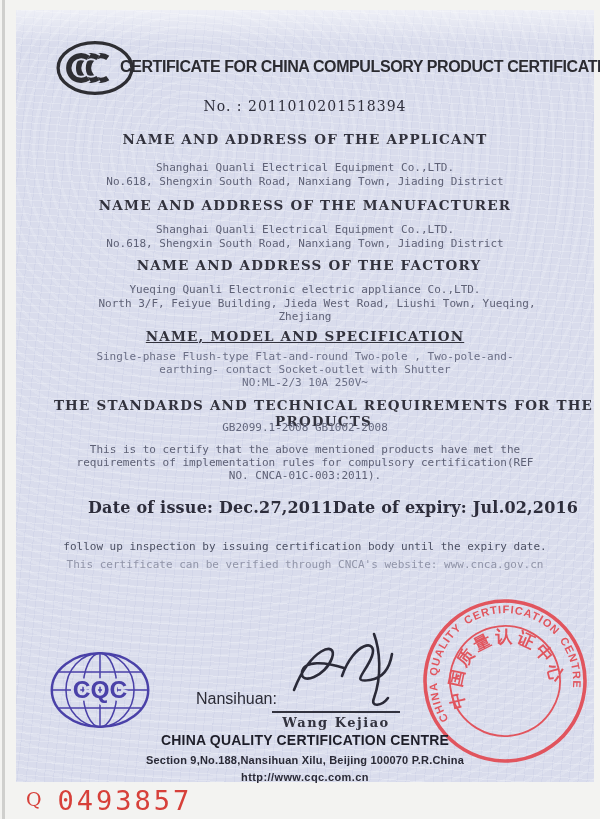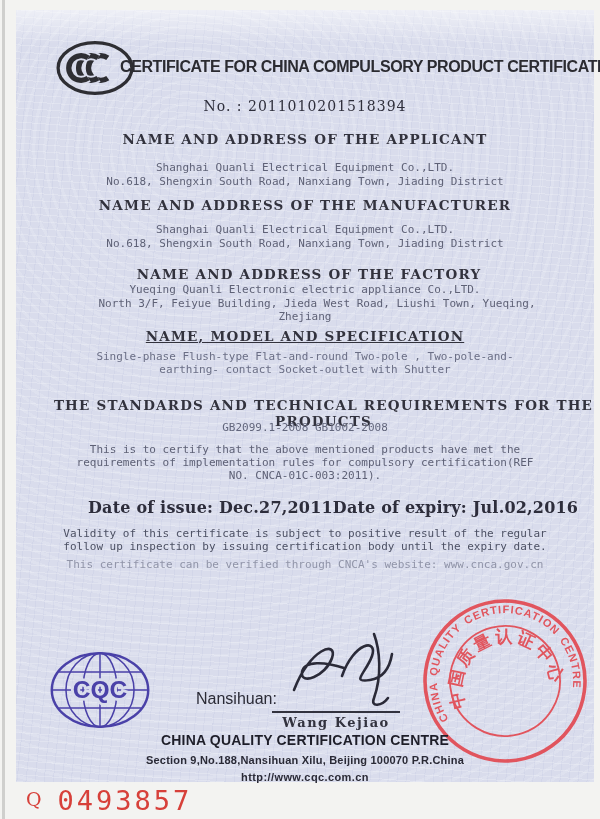--- a/index.html
+++ b/index.html
@@ -25,21 +25,21 @@
   .cert-title{
     position:absolute;left:104px;right:6px;top:48px;text-align:center;
     font:700 16px "Liberation Sans", sans-serif;letter-spacing:-0.4px;
     color:#2b2b31;white-space:nowrap;
   }
   .no-line{top:88px;font:400 14px "DejaVu Serif", serif;letter-spacing:1px;color:#2e2e3b;}
   .sec-h{font:700 13.5px "DejaVu Serif", serif;letter-spacing:1.2px;color:#32323d;}
   .body-line{font:400 11px "DejaVu Sans Mono", monospace;color:#5e6176;line-height:13.5px;white-space:nowrap;}
   .h-applicant{top:121px;} .applicant-name{top:151px;} .applicant-addr{top:165px;}
   .h-manufacturer{top:187px;} .man-name{top:213px;} .man-addr{top:227px;}
-  .h-factory{top:256px;padding-left:8px;} .fac-name{top:273px;} .fac-addr1{top:287px;padding-left:24px;} .fac-addr2{top:300px;}
+  .h-factory{top:247px;padding-left:8px;} .fac-name{top:273px;} .fac-addr1{top:287px;padding-left:24px;} .fac-addr2{top:300px;}
   .h-spec{top:318px;text-decoration:underline;} .spec1{top:340px;color:#6a6e85;} .spec2{top:353px;color:#6a6e85;} .spec-model{top:366px;color:#6a6e85;}
   .h-std{top:387px;margin-left:37px;} .std-val{top:411px;color:#62667c;}
   .cert1{top:433px;} .cert2{top:446px;} .cert3{top:459px;}
   .dates{
     position:absolute;left:0;right:0;top:488px;display:flex;justify-content:space-between;
     padding:0 46px 0 72px;box-sizing:border-box;
     font:700 16px "DejaVu Serif", serif;color:#2d2d3b;letter-spacing:0.2px;white-space:nowrap;
   }
   .val1{top:517px;color:#4c5063;} .val2{top:530px;color:#4c5063;}
   .verify{top:548px;color:#9094a8;}
@@ -88,34 +88,34 @@
   <div class="row body-line man-addr">No.618, Shengxin South Road, Nanxiang Town, Jiading District</div>
 
   <div class="row sec-h h-factory">NAME AND ADDRESS OF THE FACTORY</div>
   <div class="row body-line fac-name">Yueqing Quanli Electronic electric appliance Co.,LTD.</div>
   <div class="row body-line fac-addr1">North 3/F, Feiyue Building, Jieda West Road, Liushi Town, Yueqing,</div>
   <div class="row body-line fac-addr2">Zhejiang</div>
 
   <div class="row sec-h h-spec">NAME, MODEL AND SPECIFICATION</div>
   <div class="row body-line spec1">Single-phase Flush-type Flat-and-round Two-pole , Two-pole-and-</div>
   <div class="row body-line spec2">earthing- contact Socket-outlet with Shutter</div>
+  <div class="row body-line spec-model">NO:ML-2/3 10A 250V~</div>
 
   <div class="row sec-h h-std">THE STANDARDS AND TECHNICAL REQUIREMENTS FOR THE PRODUCTS</div>
   <div class="row body-line std-val">GB2099.1-2008 GB1002-2008</div>
 
   <div class="row body-line cert1">This is to certify that the above mentioned products have met the</div>
   <div class="row body-line cert2">requirements of implementation rules for compulsory certification(REF</div>
   <div class="row body-line cert3">NO. CNCA-01C-003:2011).</div>
 
   <div class="dates">
     <span><span>Date of issue:</span> <span>Dec.27,2011</span></span>
     <span><span>Date of expiry:</span> <span>Jul.02,2016</span></span>
   </div>
 
-  <div class="row body-line val1">Validity of this certificate is subject to positive result of the regular</div>
   <div class="row body-line val2">follow up inspection by issuing certification body until the expiry date.</div>
   <div class="row body-line verify">This certificate can be verified through CNCA's website: www.cnca.gov.cn</div>
 
   <svg class="cqc-logo" viewBox="0 0 110 88" aria-label="CQC">
     <ellipse cx="55" cy="44" rx="51" ry="39" fill="none" stroke="#4a41a8" stroke-width="2.6"></ellipse>
     <line x1="11" y1="25" x2="99" y2="25" stroke="#4a41a8" stroke-width="1.6"></line>
     <line x1="4" y1="44" x2="106" y2="44" stroke="#4a41a8" stroke-width="1.6"></line>
     <line x1="11" y1="63" x2="99" y2="63" stroke="#4a41a8" stroke-width="1.6"></line>
     <ellipse cx="55" cy="44" rx="18" ry="39" fill="none" stroke="#4a41a8" stroke-width="1.6"></ellipse>
     <ellipse cx="55" cy="44" rx="36" ry="39" fill="none" stroke="#4a41a8" stroke-width="1.6"></ellipse>

